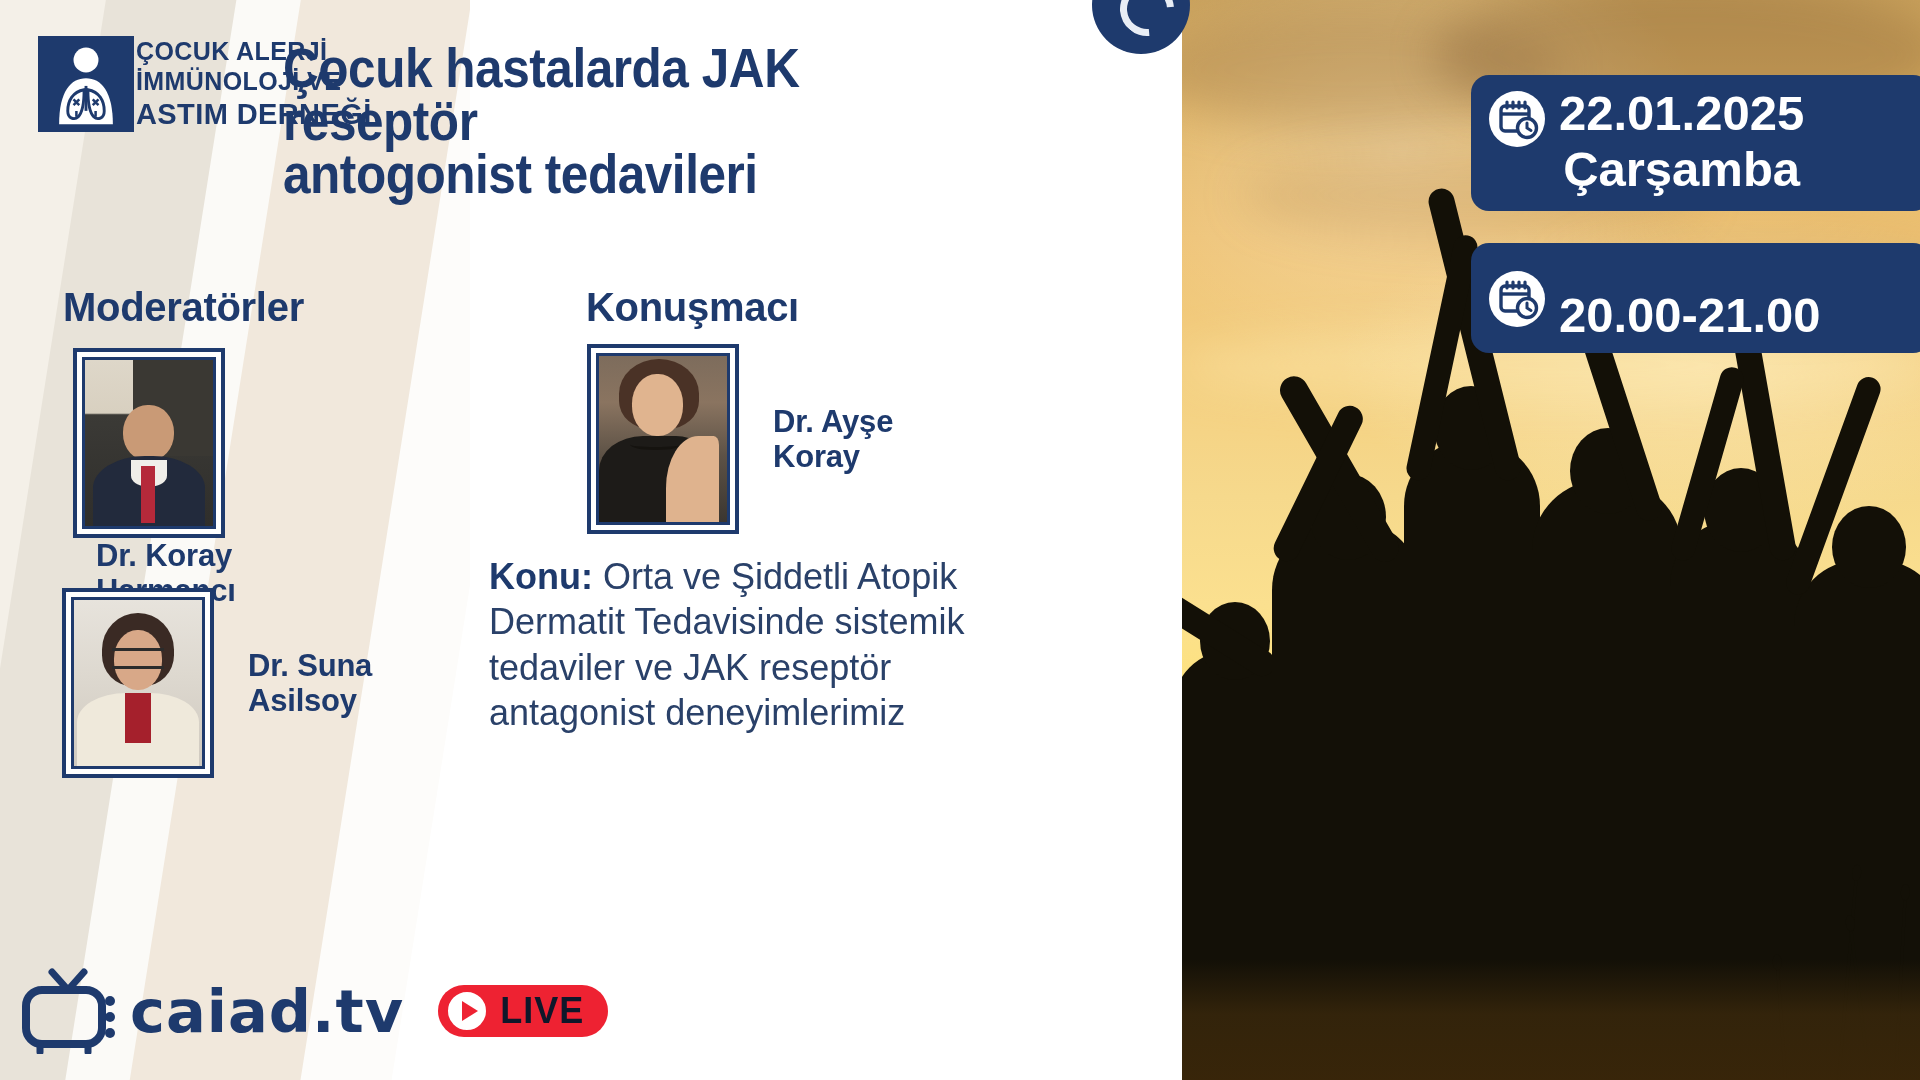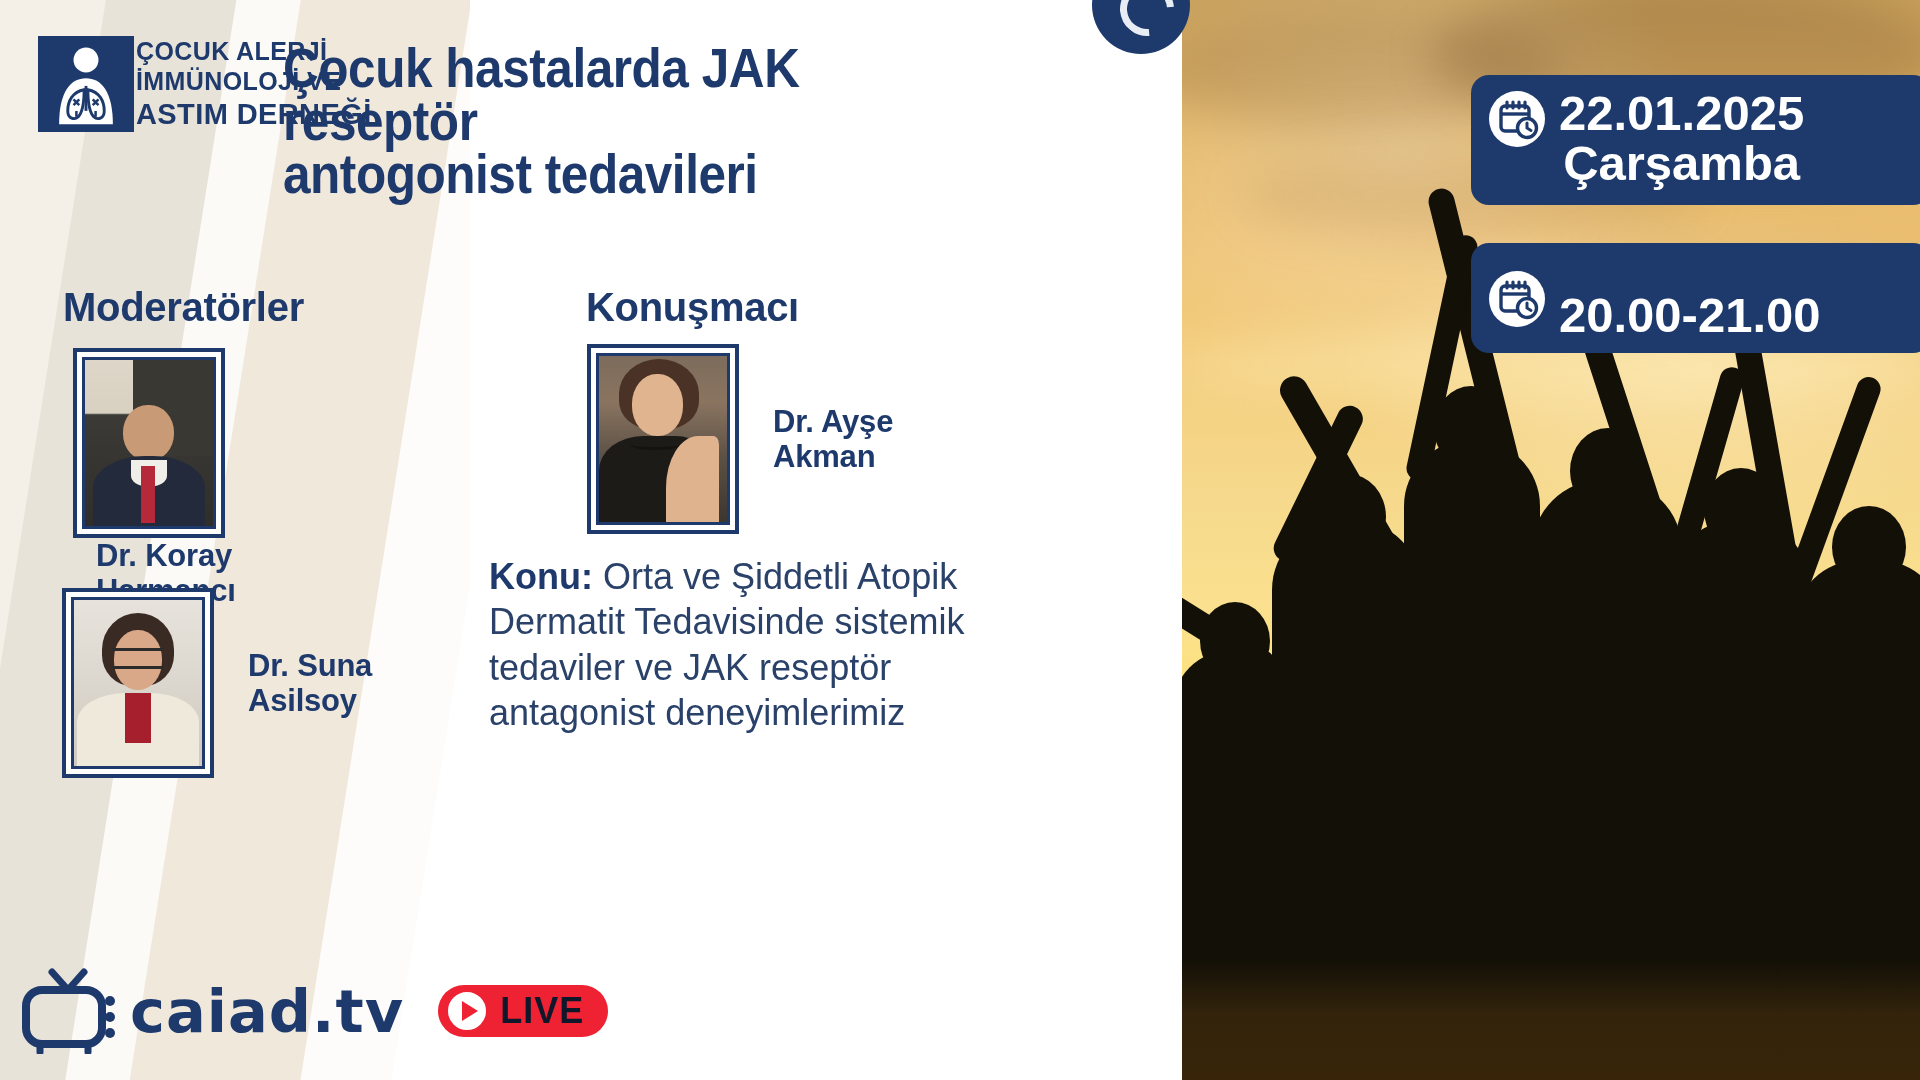--- a/index.html
+++ b/index.html
@@ -115,21 +115,21 @@
   .brand-name{color:#1e3a6d;font-weight:700;font-size:59px;letter-spacing:1px;font-family:"DejaVu Sans",sans-serif;}
   .live{display:flex;align-items:center;background:#ee2232;border-radius:30px;height:52px;padding:0 24px 0 6px;margin-left:22px;gap:10px;}
   .live-txt{color:#0f172a;font-weight:700;font-size:36px;letter-spacing:1px;}
 
   
   .badge{position:absolute;background:#1e3a6d;border-radius:18px;display:flex;align-items:flex-start;padding:14px 20px 16px 18px;box-sizing:border-box;}
   .badge .b-ico{flex:none;margin-top:2px;margin-right:14px;}
   .badge .b-txt{color:#fff;font-weight:700;line-height:1.02;text-align:center;}
   .badge-date{left:1471px;top:75px;width:460px;}
   .badge-date .b-txt{font-size:49px;}
-  .badge-date .b-l2{display:block;}
+  .badge-date .b-l2{display:block;margin-top:6px;}
   .badge-time{left:1471px;top:243px;width:460px;align-items:center;padding-top:12px;padding-bottom:12px;}
   .badge-time .b-txt{font-size:49px;margin-top:36px;}
 </style>
 </head>
 <body>
 
 <div id="poster">
 
   <div class="left-panel">
     <div class="swoosh sw1"></div>
@@ -247,21 +247,21 @@
         <div class="ph ph-ayse">
             <div class="ah"></div>
             <div class="af"></div>
             <div class="abody"></div>
             <div class="ach"></div>
             <div class="aarm"></div>
           </div>
       </div>
     </div>
     <div class="pname">Dr. Ayşe
-Akman</div>
+Koray</div>
   </div>
 
   <div class="topic">
     <b>Konu:</b><span> Orta ve Şiddetli Atopik Dermatit Tedavisinde sistemik tedaviler ve JAK reseptör antagonist deneyimlerimiz</span>
   </div>
 
   <div class="brand">
     <svg width="96" height="86" viewBox="0 0 96 86">
       <path d="M30 4 L46 22 M62 4 L46 22" stroke="#1e3a6d" stroke-width="7" fill="none" stroke-linecap="round"></path>
       <rect x="4" y="22" width="76" height="54" rx="16" fill="none" stroke="#1e3a6d" stroke-width="8"></rect>

